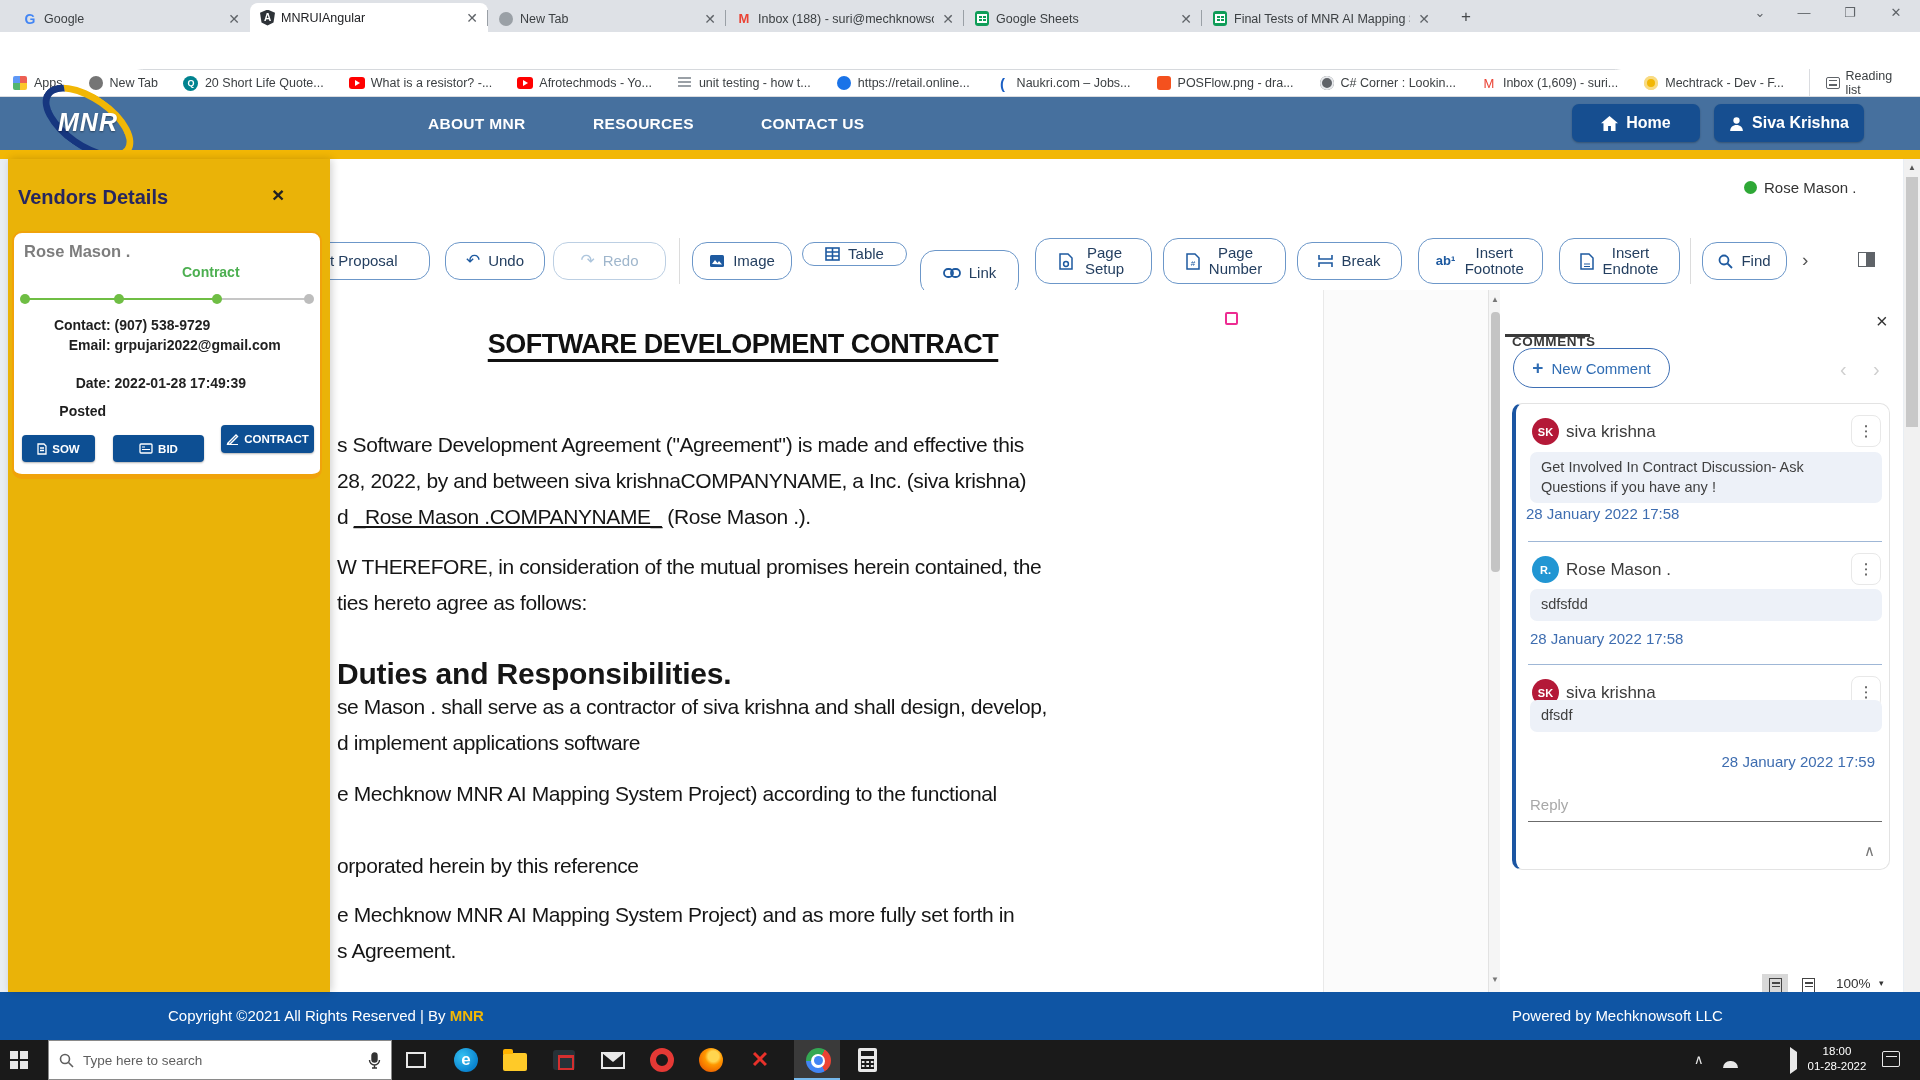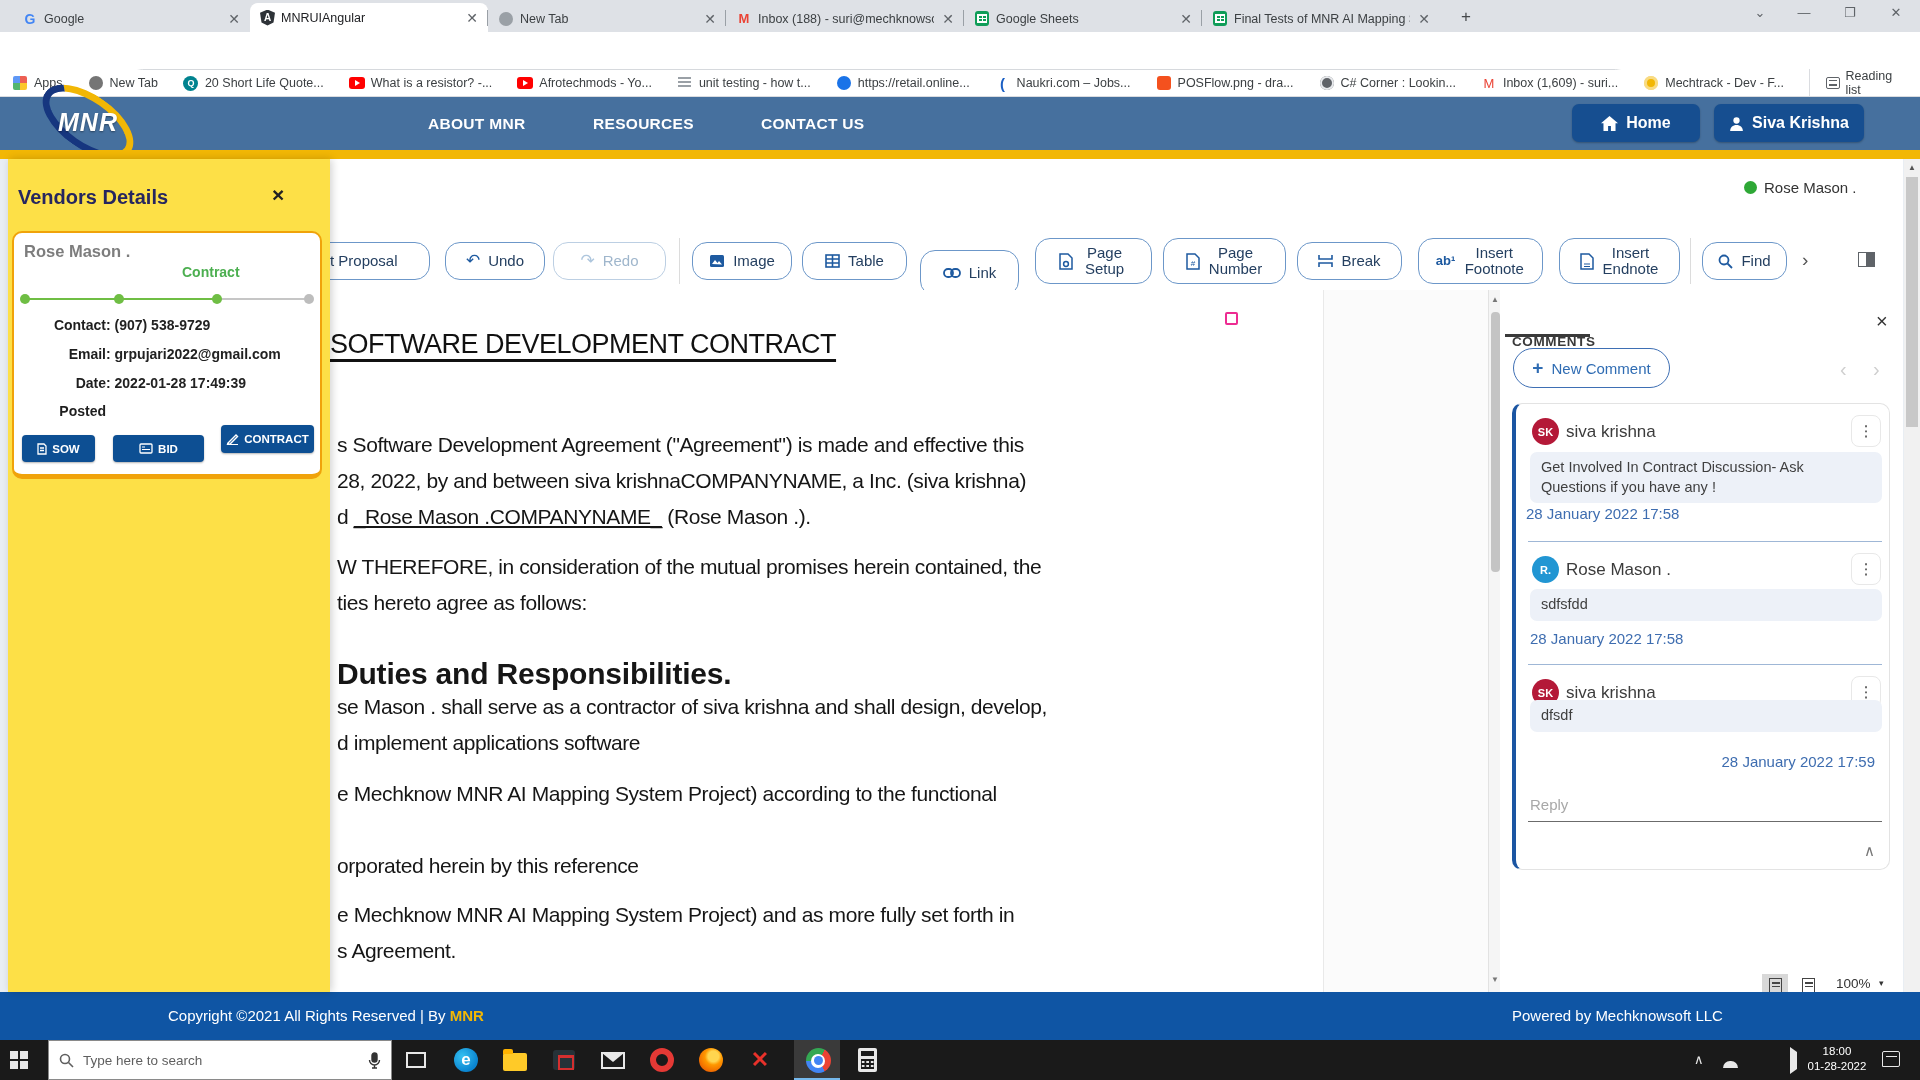--- a/index.html
+++ b/index.html
@@ -61,21 +61,21 @@
   .hnav { position:absolute; top:0; height:53px; display:flex; align-items:center; color:#fff; font-size:15.5px; font-weight:bold; letter-spacing:.3px; }
   .hbtn { position:absolute; top:7px; height:38px; background:#164E90; border-radius:7px; display:flex; align-items:center; justify-content:center; gap:8px; color:#fff; font-weight:bold; font-size:16px; box-shadow:0 1px 2px rgba(0,0,0,.25); }
   #yellowbar { position:absolute; left:0; top:150px; width:1920px; height:9px; background:#F2B705; }
 
   
   #editor { position:absolute; left:330px; top:159px; width:1573px; height:833px; background:#fff; }
   #onlineuser { position:absolute; left:1744px; top:179px; display:flex; align-items:center; gap:7px; font-size:15px; color:#333; }
   #onlineuser .dot { width:13px; height:13px; border-radius:50%; background:#2EA836; }
 
   
-  #vendors { position:absolute; left:8px; top:159px; width:322px; height:833px; background:#fde047; box-shadow:2px 0 8px rgba(0,0,0,.18); z-index:30; }
+  #vendors { position:absolute; left:8px; top:159px; width:322px; height:833px; background:#eab308; box-shadow:2px 0 8px rgba(0,0,0,.18); z-index:30; }
   #vendors h2 { position:absolute; left:10px; top:27px; font-size:20px; color:#26265F; }
   #vendors .vclose { position:absolute; left:264px; top:24px; font-size:21px; color:#222; font-weight:bold; }
   #vcard { position:absolute; left:4px; top:72px; width:310px; height:248px; border:2px solid #F0A30A; border-bottom-width:5px; border-radius:10px; background:#fff; }
   #vcard .vname { position:absolute; left:10px; top:9px; font-size:16.5px; font-weight:bold; color:#7D7D7D; }
   #vcard .stage { position:absolute; left:168px; top:31px; font-size:14px; color:#4CAF50; font-weight:600; }
   .track { position:absolute; left:8px; top:65px; width:290px; height:2px; background:#C6C6C6; }
   .track .fill { position:absolute; left:0; top:0; width:196px; height:2px; background:#6FBE44; }
   .tdot { position:absolute; top:-4px; width:10px; height:10px; border-radius:50%; background:#6FBE44; }
   .tdot.gray { background:#BDBDBD; }
   .vrow { position:absolute; left:10px; font-size:14px; font-weight:bold; color:#222; display:flex; }
@@ -88,21 +88,21 @@
   .tbtn.dis { border-color:#BCCFE3; color:#9FB6CC; }
   .tbtn .tbi { font-size:17px; color:#1E5AA0; display:inline-flex; }
   .tbtn.dis .tbi { color:#AEC6DD; }
   .tdiv { position:absolute; top:0px; width:1px; height:46px; background:#DCDCDC; }
   .tbi svg { display:block; }
 
   
   #viewer { position:absolute; left:0; top:131px; width:1158px; height:702px; background:#FBFBFB; overflow:hidden; }
   #page { position:absolute; left:0; top:0; width:994px; height:702px; background:#fff; border-right:1px solid #E9E9E9; }
   #docmarker { position:absolute; left:895px; top:22px; width:13px; height:13px; border:2px solid #ED2C92; border-radius:2px; }
-  #doctitle { position:absolute; left:0; top:39px; width:826px; font-size:27px; font-weight:400; letter-spacing:-.5px; color:#111; text-decoration:underline; text-decoration-thickness:2.5px; text-underline-offset:6px; }
+  #doctitle { position:absolute; left:0; top:39px; width:826px; text-align:center; font-size:27px; font-weight:700; letter-spacing:-.5px; color:#111; text-decoration:underline; text-decoration-thickness:2.5px; text-underline-offset:6px; }
   .dline { position:absolute; left:7px; font-size:21px; letter-spacing:-.4px; color:#161616; white-space:nowrap; }
   .dline.h { font-size:30px; font-weight:bold; letter-spacing:-.2px;margin-top:16px; }
   .dline .u { text-decoration:underline; }
   #docscroll { position:absolute; left:1158px; top:131px; width:13px; height:702px; background:#F5F5F5; border-left:1px solid #E2E2E2; }
   #docscroll .thumb { position:absolute; left:2px; top:22px; width:9px; height:260px; background:#C4C4C4; border-radius:4px; }
   #docscroll .sarr { position:absolute; left:2px; font-size:8px; color:#777; }
 
   
   #comments { position:absolute; left:1170px; top:131px; width:403px; height:702px; background:#fff; }
   #cmt-title { position:absolute; left:12px; top:24px; font-size:13.5px; font-weight:bold; letter-spacing:.6px; color:#3A3A3A;margin-top:20px; }
@@ -383,21 +383,21 @@
     <span class="tdiv" style="left:349px"></span>
     <div class="tbtn" style="left:362px;top:4px;width:100px;height:38px">
       <span class="tbi">
           <svg width="16" height="14" viewBox="0 0 16 14" fill="none">
             <rect x="1" y="1" width="14" height="12" rx="1.5" fill="#1E5AA0"></rect>
             <path d="M3 10l3-4 2.5 3L10 7l3 3.5z" fill="#fff"></path>
           </svg>
         </span>
       <span>Image</span>
     </div>
-    <div class="tbtn" style="left:472px;top:4px;width:105px;height:38px">
+    <div class="tbtn" style="left:472px;top:4px;width:105px;height:24px">
       <span class="tbi">
           <svg width="15" height="14" viewBox="0 0 15 14" fill="none" stroke="#1E5AA0" stroke-width="1.6">
             <rect x="1" y="1" width="13" height="12"></rect>
             <path d="M1 5h13M1 9h13M7.5 1v12"></path>
           </svg>
         </span>
       <span>Table</span>
     </div>
     <div class="tbtn" style="left:590px;top:12px;width:99px;height:46px">
       <span class="tbi">
@@ -547,21 +547,21 @@
       <span class="fill"></span>
       <span class="tdot" style="left:-2px"></span>
       <span class="tdot" style="left:92px"></span>
       <span class="tdot" style="left:190px"></span>
       <span class="tdot gray" style="left:282px"></span>
     </div>
     <div class="vrow" style="top:84px">
       <span class="vl">Contact</span>
       <span>: (907) 538-9729</span>
     </div>
-    <div class="vrow" style="top:113px">
+    <div class="vrow" style="top:104px">
       <span class="vl">Email</span>
       <span>: grpujari2022@gmail.com</span>
     </div>
     <div class="vrow" style="top:142px">
       <span class="vl">Date</span>
       <span>: 2022-01-28 17:49:39</span>
     </div>
     <div class="vrow" style="top:170px">
       <span class="vl">Posted</span>
       <span></span>

